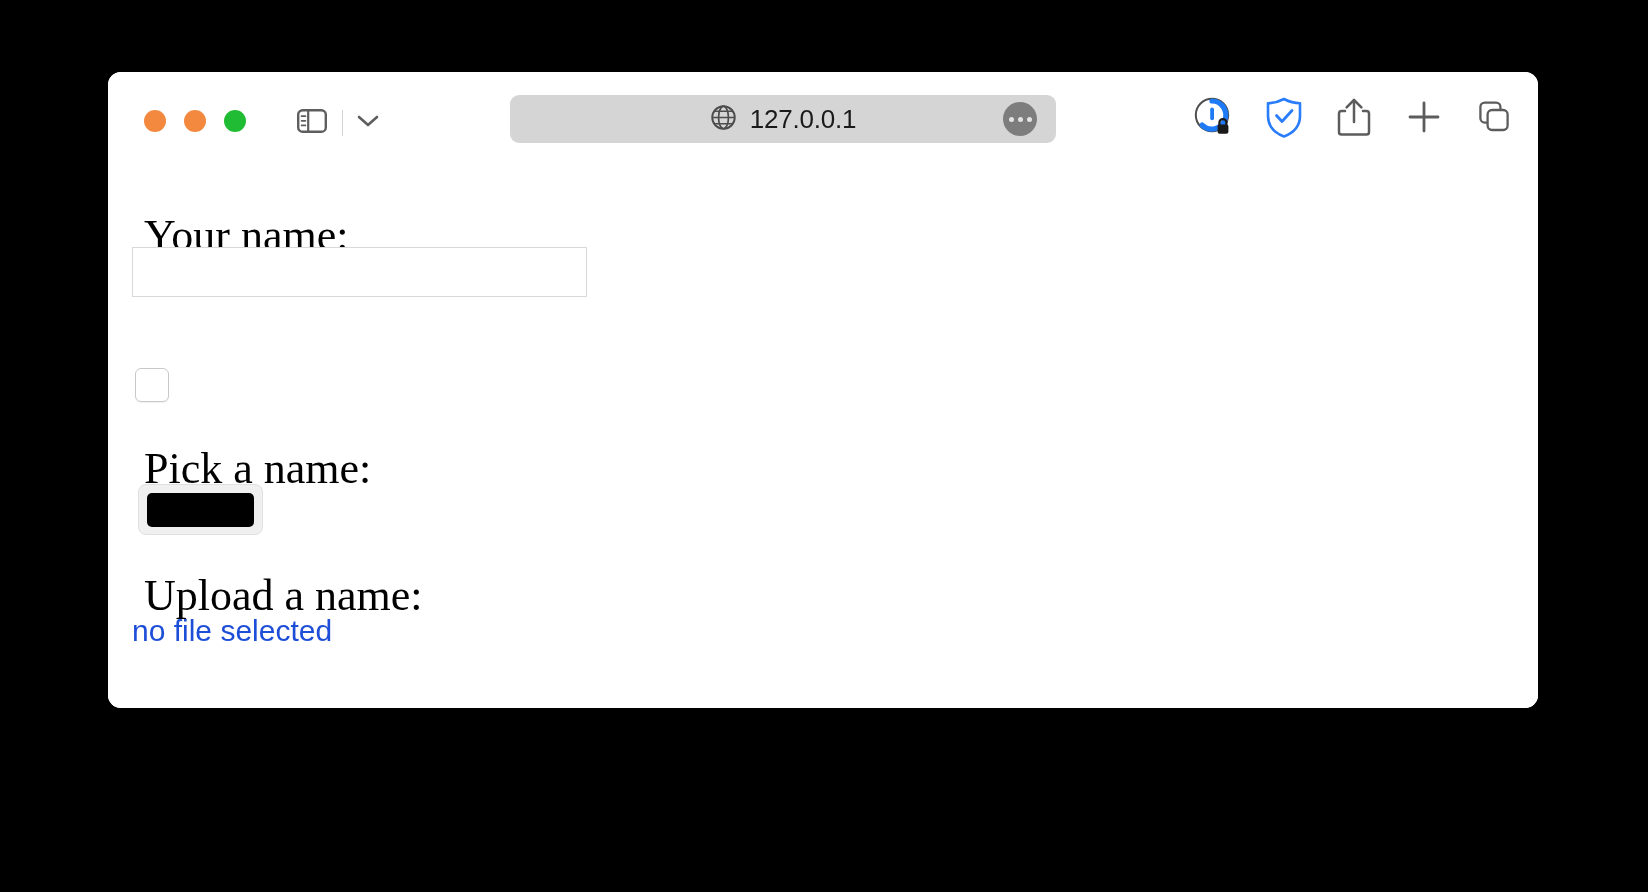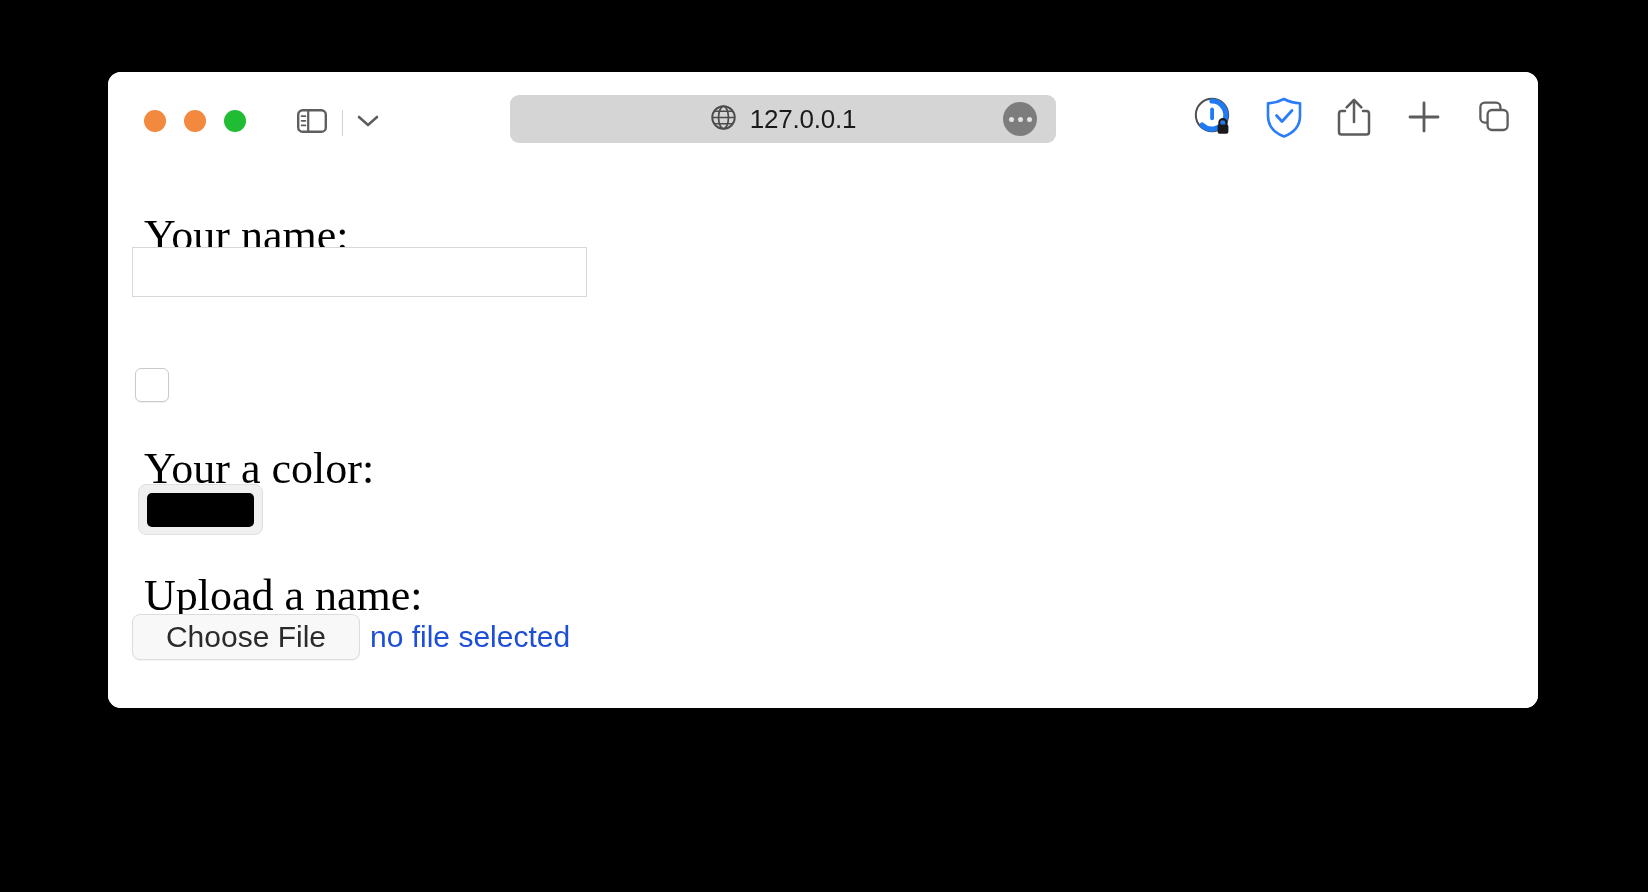--- a/index.html
+++ b/index.html
@@ -374,26 +374,25 @@
       </div>
     </div>
 
     <div class="page-content">
 
       <div class="field-label label-name">Your name:</div>
       <input class="input-name" type="text" placeholder="" style="">
 
       <div class="checkbox-confirm"></div>
 
-      <div class="field-label label-color">Your a color:</div>
+      <div class="field-label label-color">Pick a name:</div>
       <div class="color-swatch-wrap">
         <div class="color-swatch" style="background: rgb(0, 0, 0);"></div>
       </div>
 
       <div class="field-label label-upload">Upload a name:</div>
       <div class="upload-row">
-        <div class="choose-file-btn">Choose File</div>
         <div class="no-file-text">no file selected</div>
       </div>
 
     </div>
   </div>
 </div>
 
 </body></html>

